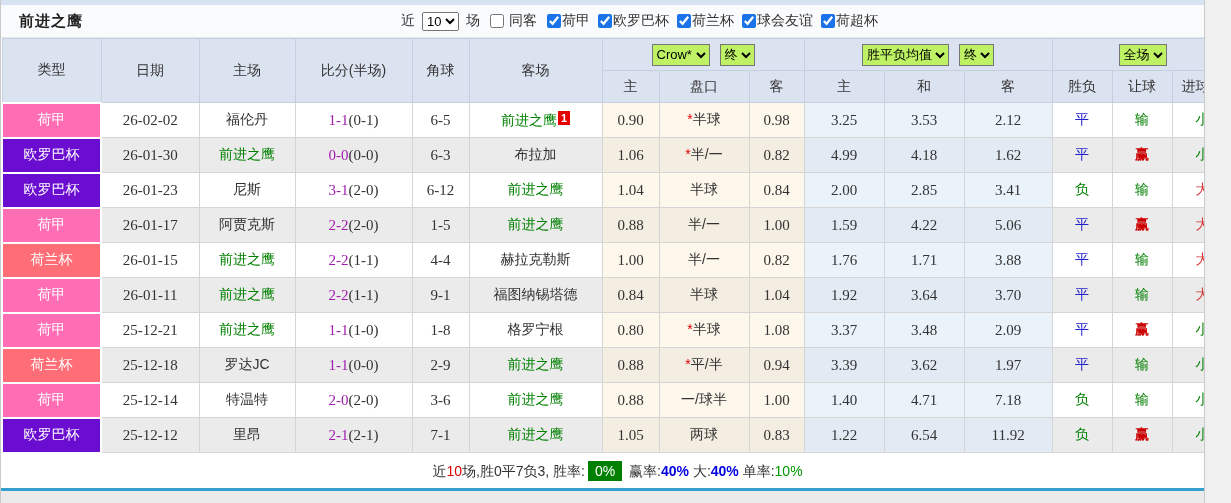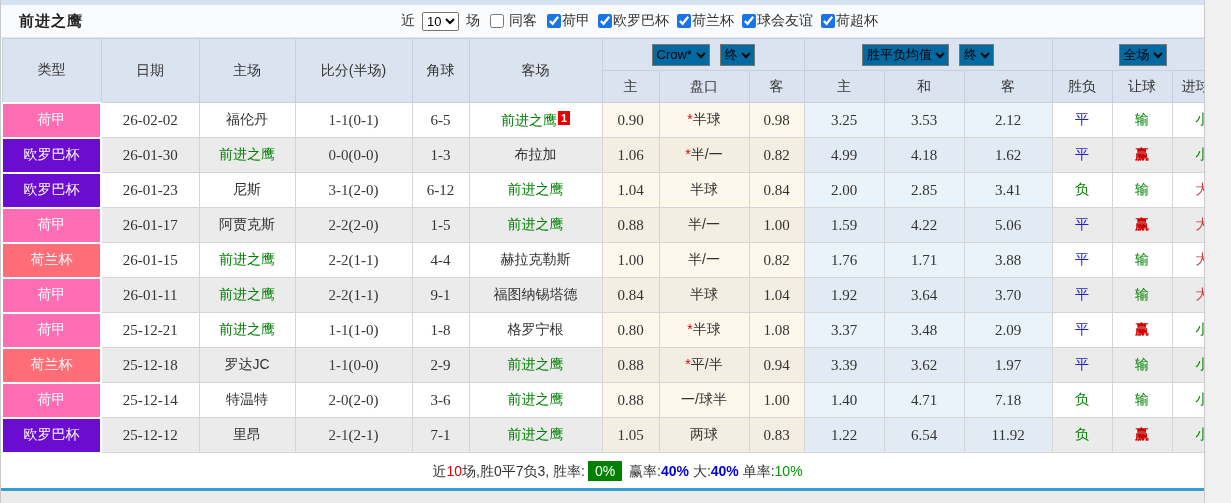--- a/index.html
+++ b/index.html
@@ -12,37 +12,37 @@
   .filter-bar select { font-size: 13px; margin: 0 3px; }
   .filter-bar input[type=checkbox] { width: 14px; height: 14px; accent-color: #1a73e8; vertical-align: middle; margin: 0 1px 0 6px; }
   .comp-checks { display: flex; align-items: center; }
   .comp-checks label { margin-right: 2px; }
 
   table { width: 1231px; border-collapse: collapse; table-layout: fixed; }
   th, td { border: 1px solid #d5d5d5; text-align: center; overflow: hidden; white-space: nowrap; }
   thead th { background: #dce3f0; border-color: #c6cfdf; font-weight: normal; font-size: 14px; color: #333; }
   thead tr.sel-row th { height: 32px; }
   thead tr.sub-row th { height: 32px; }
-  thead select { font-size: 13px; height: 22px; background: #0369a1; }
+  thead select { font-size: 13px; height: 22px; background: #bef264; }
   .sel-wrap { display: flex; justify-content: center; align-items: center; gap: 10px; }
 
   tbody tr { height: 35px; font-size: 14px; color: #333; }
   tbody tr.odd { background: #ffffff; }
   tbody tr.even { background: #ebebeb; }
   td.type { color: #fff; border: 2px solid #fff; font-size: 14px; }
   td.num { font-family: "Liberation Serif", serif; font-size: 15px; }
   td.crow { font-family: "Liberation Serif", serif; font-size: 15px; }
   tr.odd td.crow { background: #fdf7ec; }
   tr.even td.crow { background: #f4ede1; }
   td.crow.hcap { font-family: "Liberation Sans", sans-serif; font-size: 14px; }
   tr.odd td.avg { background: #eaf3fa; text-align: center; }
   tr.even td.avg { background: #e2ebf3; }
   .team-green { color: #008000; }
   .team-plain { color: #333; }
-  .score-main { color: #404040; text-align: center; }
+  .score-main { color: #a21caf; text-align: center; }
   .score-half { color: #333; }
   .star { color: #e00000; }
   .badge { display: inline-block; background: #e60000; color: #fff; font-size: 11px; line-height: 14px; padding: 0 3px; vertical-align: 3px; margin-left: 1px; font-weight: bold; }
   .c-blue { color: #2222cc; }
   .c-green { color: #008000; }
   .c-red { color: #d23333; }
   .c-redbold { color: #cc0000; font-weight: bold; }
 
   tfoot td { height: 35px; background: #fff; font-size: 14px; color: #333; border: none; border-top: 1px solid #d5d5d5; }
   .sum-red { color: #e00000; }
@@ -153,21 +153,21 @@
           <td class="avg num">2.12</td>
           <td class=""><span class="c-blue">平</span></td>
           <td class=""><span class="c-green">输</span></td>
           <td class=""><span class="c-green">小</span></td>
         </tr>
         <tr class="even">
           <td class="type" style="background: rgb(106, 13, 208);">欧罗巴杯</td>
           <td class="num">26-01-30</td>
           <td class=""><span class="team-green">前进之鹰</span></td>
           <td class="num"><span class="score-main">0-0</span><span class="score-half">(0-0)</span></td>
-          <td class="num">1-3</td>
+          <td class="num">6-3</td>
           <td class=""><span class="team-plain">布拉加</span></td>
           <td class="crow">1.06</td>
           <td class="crow hcap"><span class="star">*</span>半/一</td>
           <td class="crow">0.82</td>
           <td class="avg num">4.99</td>
           <td class="avg num">4.18</td>
           <td class="avg num">1.62</td>
           <td class=""><span class="c-blue">平</span></td>
           <td class=""><span class="c-redbold">赢</span></td>
           <td class=""><span class="c-green">小</span></td>

